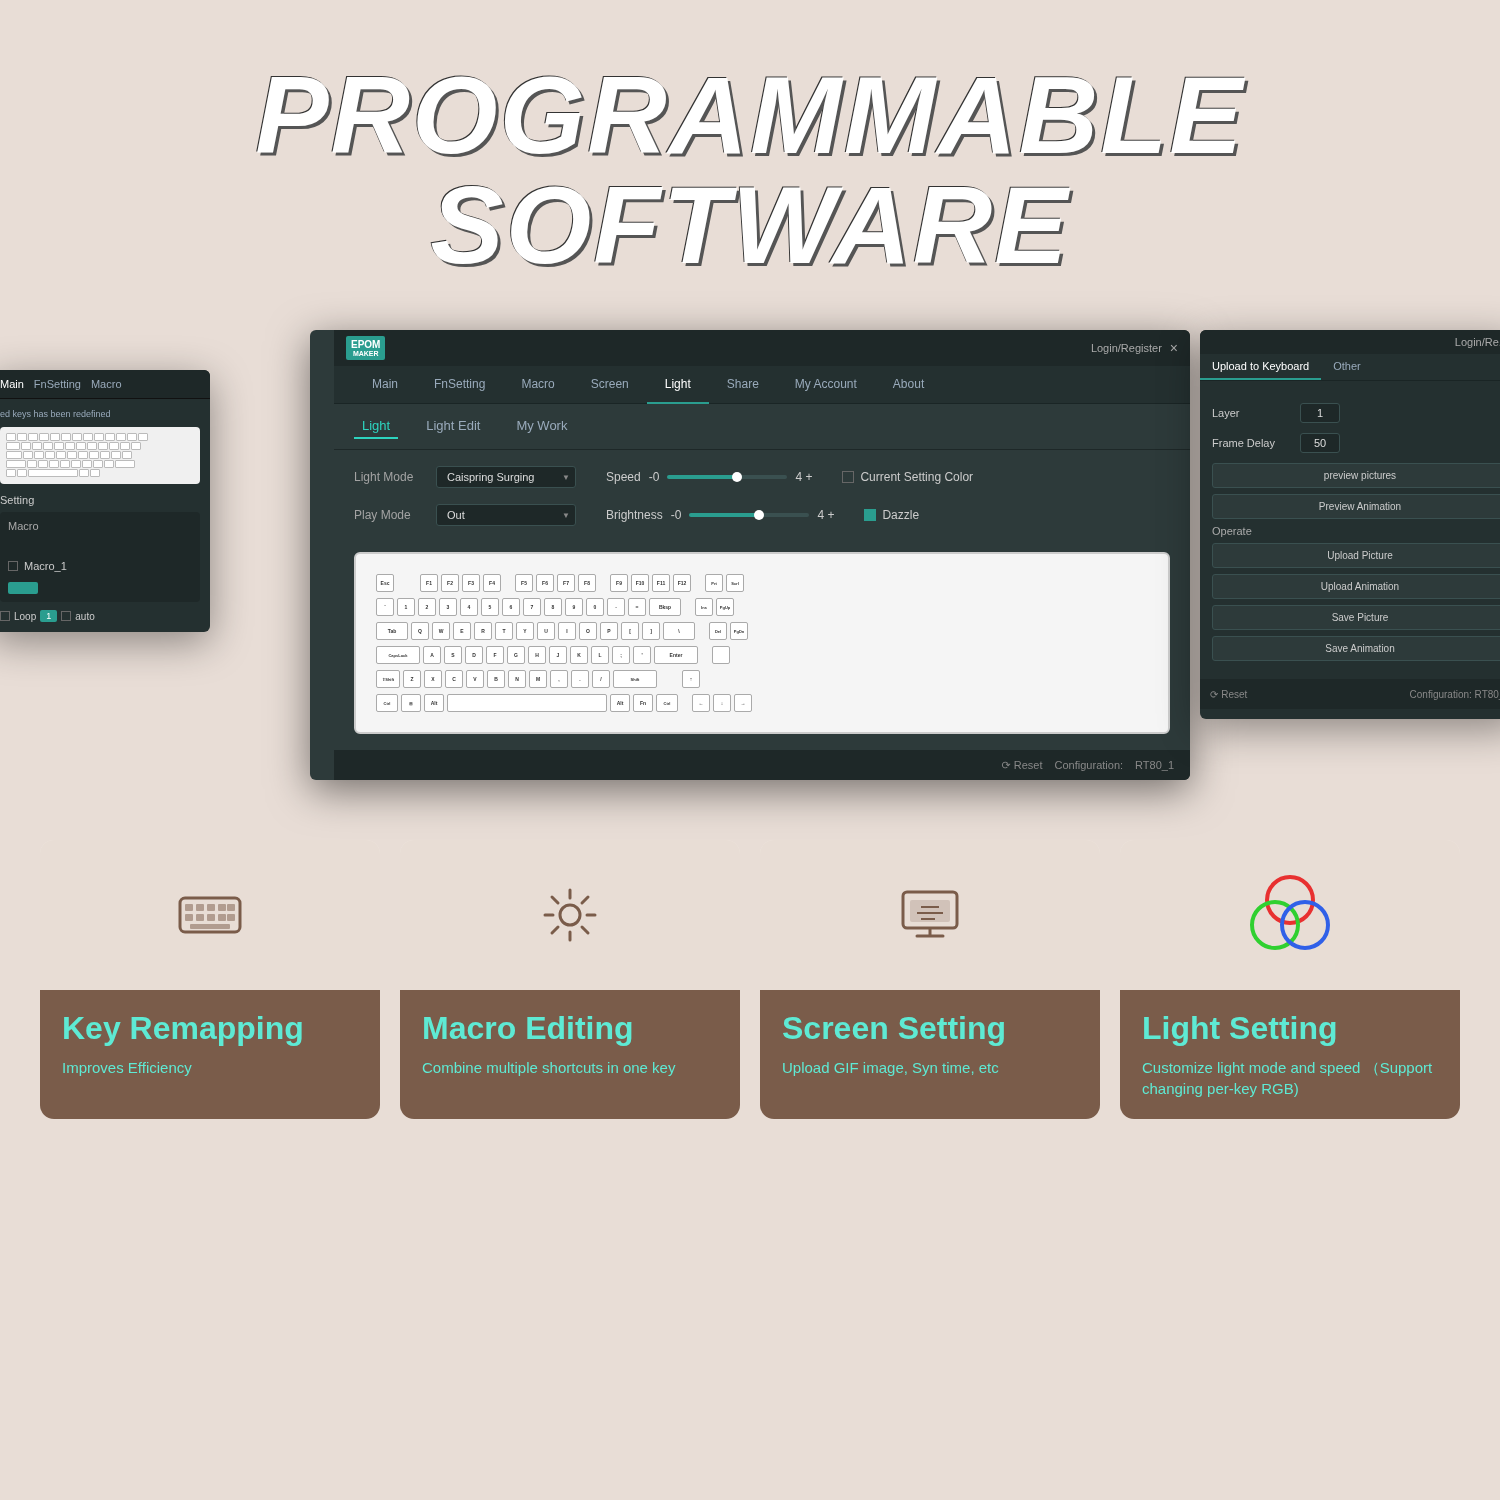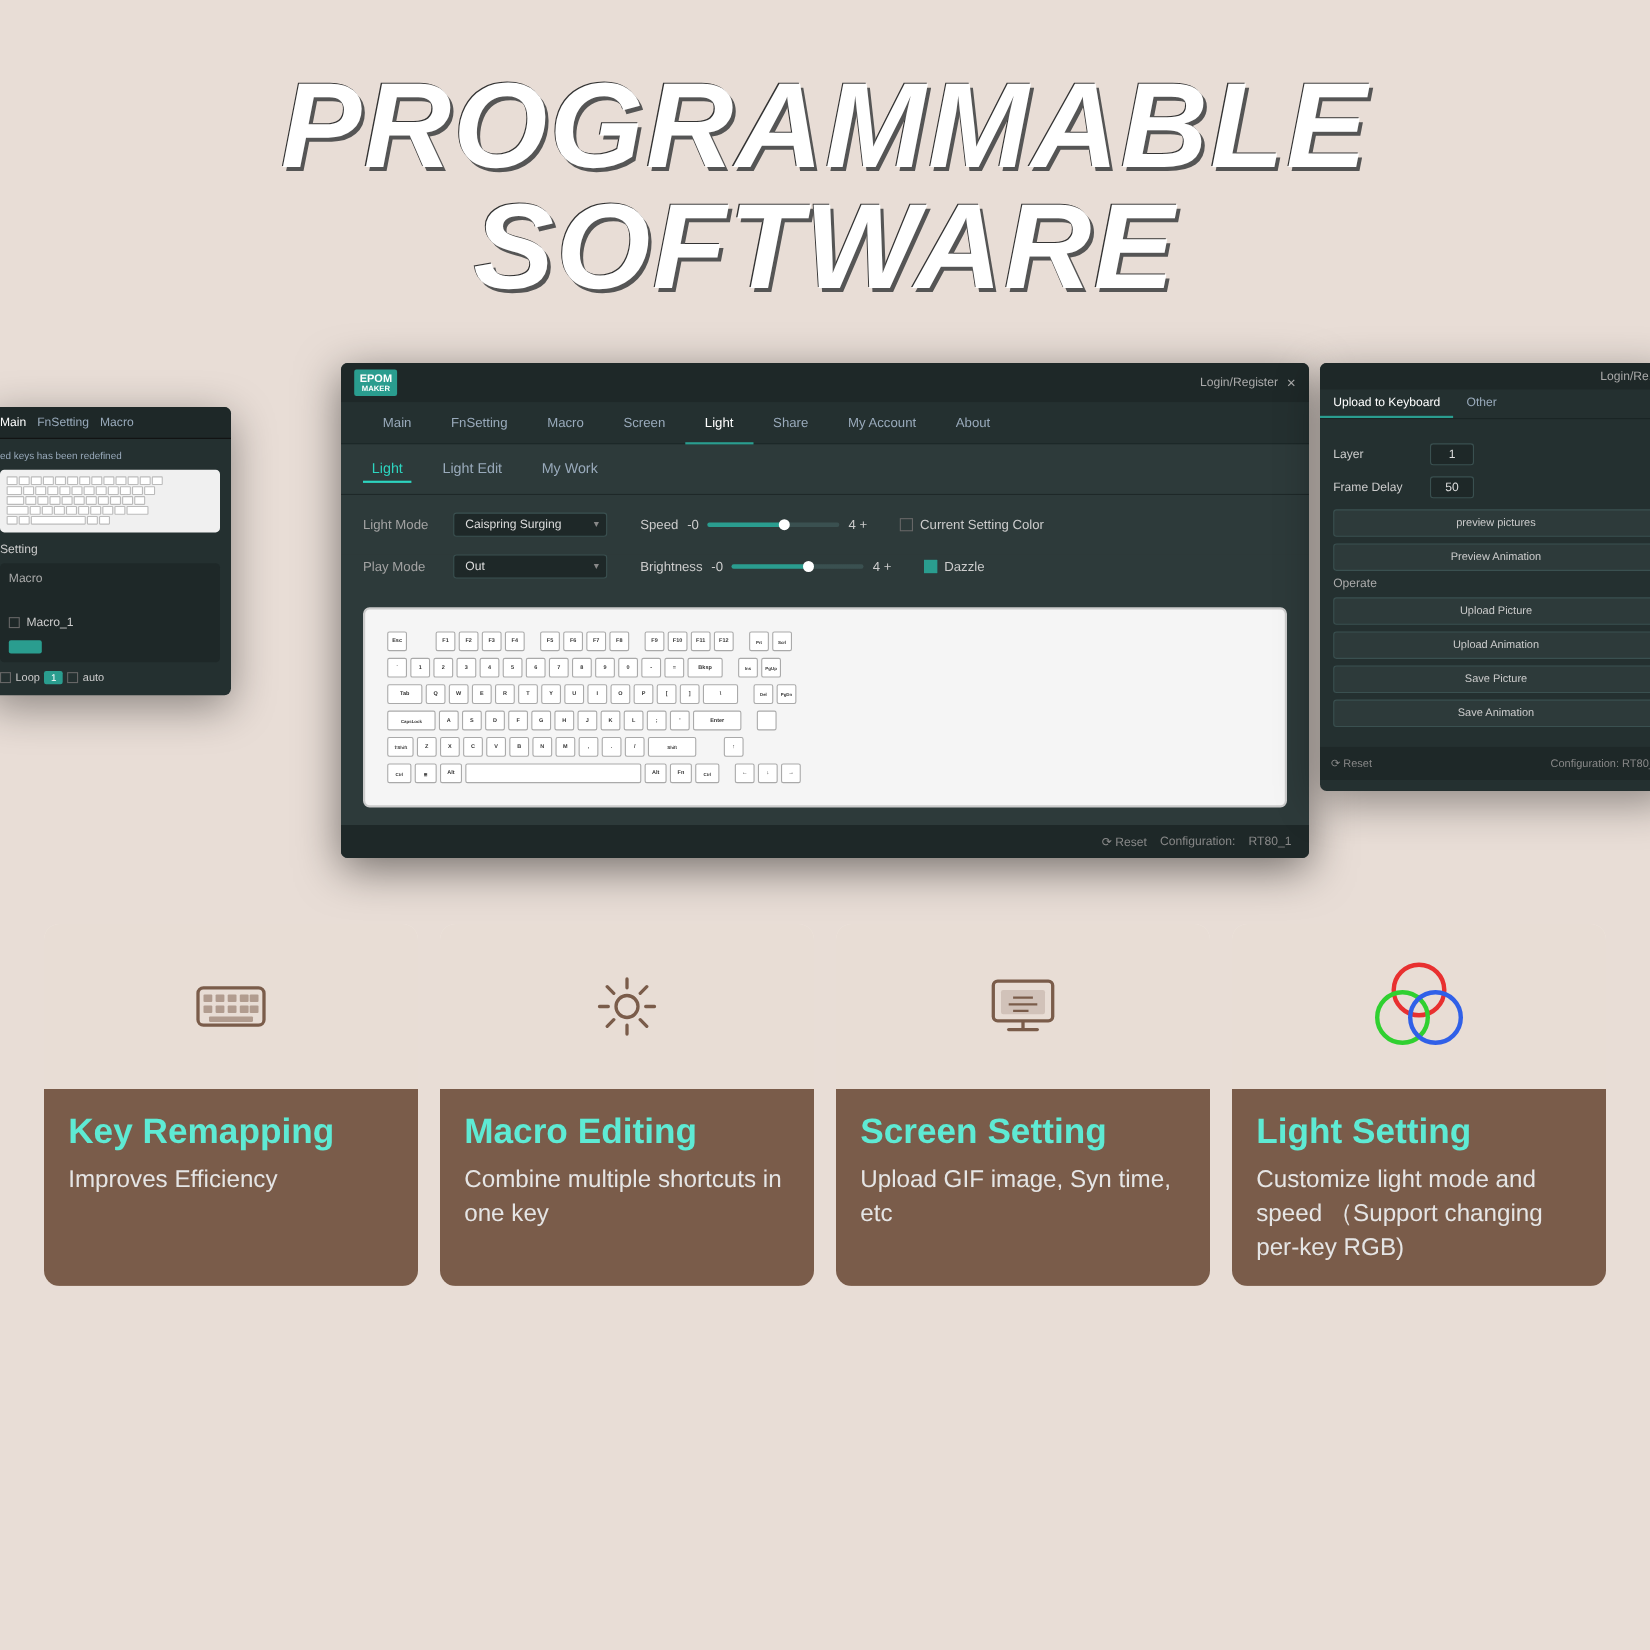--- a/index.html
+++ b/index.html
@@ -42,20 +42,21 @@
     }
 
     
     .app-window {
       background: #2d3a3a;
       border-radius: 6px;
       overflow: hidden;
       box-shadow: 0 10px 40px rgba(0,0,0,0.5);
       position: relative;
       z-index: 2;
+      padding-left: 24px;
     }
     .app-titlebar {
       background: #1e2828;
       display: flex;
       align-items: center;
       justify-content: space-between;
       padding: 6px 12px;
       height: 36px;
     }
     .app-logo {
@@ -451,22 +452,22 @@
       flex: 1;
       padding: 20px 22px;
     }
     .feature-title {
       color: #5eead4;
       font-size: 32px;
       font-weight: 900;
       margin-bottom: 10px;
     }
     .feature-desc {
-      color: #e5e5e5;
-      font-size: 22px;
+      color: #5eead4;
+      font-size: 15px;
       line-height: 1.4;
     }
 
     
     .icon-svg { display: flex; align-items: center; justify-content: center; }
     .icon-svg svg { width: 70px; height: 70px; }
 
     .second-row-settings {
       display: flex;
       align-items: center;

